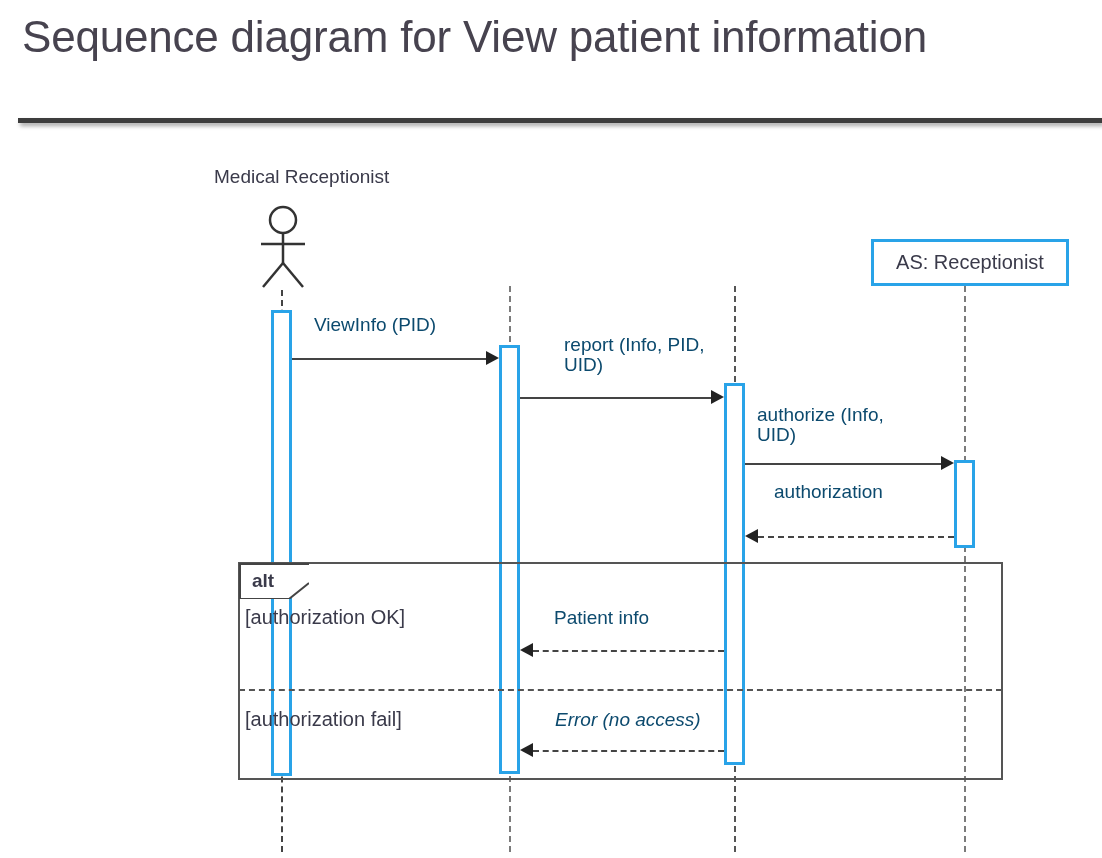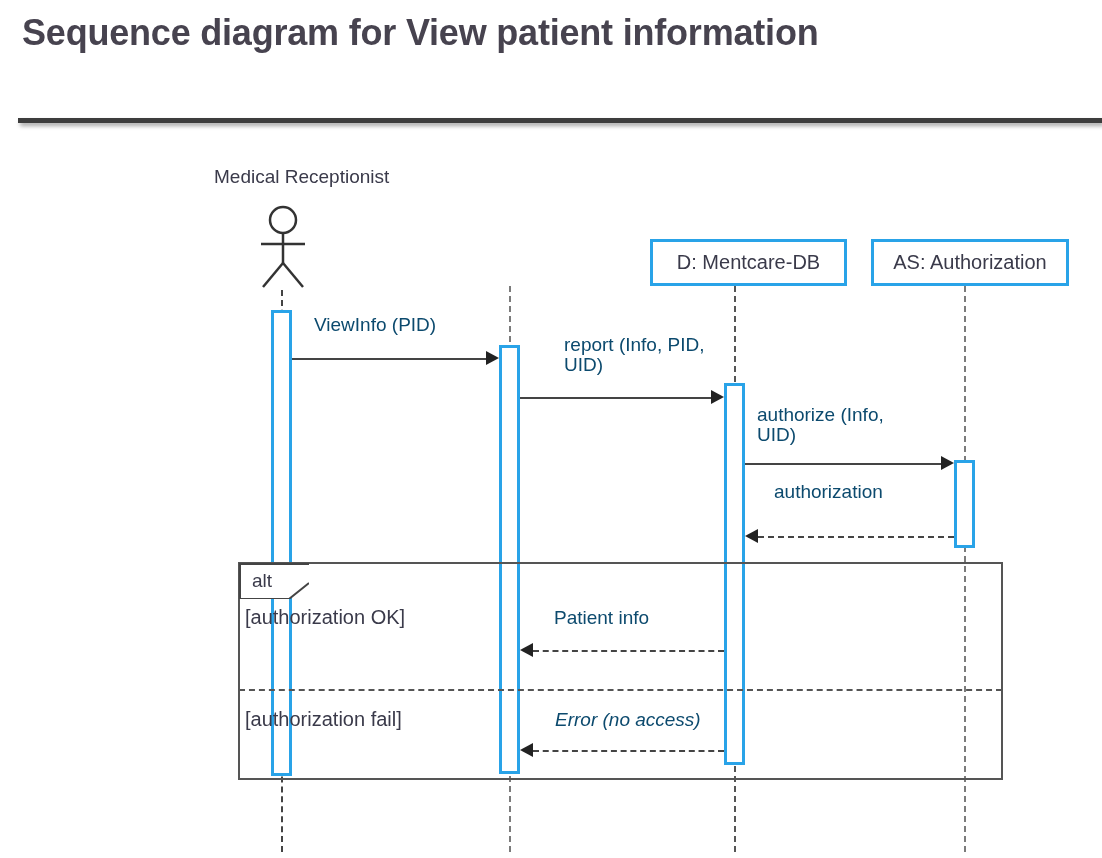--- a/index.html
+++ b/index.html
@@ -15,22 +15,22 @@
     font-family: "Liberation Sans", sans-serif;
     -webkit-font-smoothing: antialiased;
   }
 
   
   #slide-title {
     position: absolute;
     left: 22px;
     top: 12px;
     width: 1060px;
-    font-size: 36px;
-    font-weight: bold;
+    font-size: 44px;
+    font-weight: normal;
     color: #47434f;
     letter-spacing: -0.2px;
     white-space: nowrap;
   }
   #title-rule {
     position: absolute;
     left: 18px;
     top: 118px;
     width: 1084px;
     height: 5px;
@@ -169,26 +169,23 @@
 
   <svg class="actor-fig" style="left:250px; top:75px;" width="66" height="85">
     <circle cx="33" cy="15" r="13" fill="none" stroke="#333" stroke-width="2.5"></circle>
     <line x1="33" y1="28" x2="33" y2="58" stroke="#333" stroke-width="2.5"></line>
     <line x1="11" y1="39" x2="55" y2="39" stroke="#333" stroke-width="2.5"></line>
     <line x1="33" y1="58" x2="13" y2="82" stroke="#333" stroke-width="2.5"></line>
     <line x1="33" y1="58" x2="53" y2="82" stroke="#333" stroke-width="2.5"></line>
   </svg>
 
 
-  <div class="participant" style="left:650px; top:109px; width:197px; height:47px;">
-    <span>D: Mentcare-DB</span>
-  </div>
 
   <div class="participant" style="left:871px; top:109px; width:198px; height:47px;">
-    <span>AS: Authorization</span>
+    <span>AS: Receptionist</span>
   </div>
 
   <div class="lifeline" style="left:281px; top:160px; height:562px; border-color:#444;"></div>
   <div class="lifeline" style="left:509px; top:156px; height:566px;"></div>
   <div class="lifeline" style="left:734px; top:156px; height:566px; border-color:#555;"></div>
   <div class="lifeline" style="left:964px; top:156px; height:566px;"></div>
 
   <div class="activation" style="left:271px; top:180px; width:21px; height:466px;"></div>
   <div class="activation" style="left:499px; top:215px; width:21px; height:429px;"></div>
   <div class="activation" style="left:724px; top:253px; width:21px; height:382px;"></div>
@@ -211,21 +208,21 @@
   <div class="msg-label" style="left:774px; top:352px;">authorization</div>
   <div class="msg-line dashed" style="left:758px; top:406px; width:196px;"></div>
   <div class="arrowhead left" style="left:745px; top:399px;"></div>
 
   <div id="alt-frame" style="left:238px; top:432px; width:765px; height:218px;"></div>
 
   <div id="alt-tag" style="left:239px; top:433px;"></div>
   <svg id="alt-tag-edge" style="left:239px; top:433px;">
     <polyline points="70,20 50,36 0,36" fill="none" stroke="#444" stroke-width="2"></polyline>
   </svg>
-  <div id="alt-tag-text" style="left:252px; top:440px;">alt</div>
+  <div id="alt-tag-text" style="left:252px; top:440px;font-weight:bold;">alt</div>
 
   <div class="guard" style="left:245px; top:476px;">[authorization OK]</div>
 
   <div class="msg-label" style="left:554px; top:478px;">Patient info</div>
   <div class="msg-line dashed" style="left:533px; top:520px; width:191px;"></div>
   <div class="arrowhead left" style="left:520px; top:513px;"></div>
 
   <div id="alt-divider" style="left:239px; top:559px; width:763px;"></div>
 
   <div class="guard" style="left:245px; top:578px;">[authorization fail]</div>

